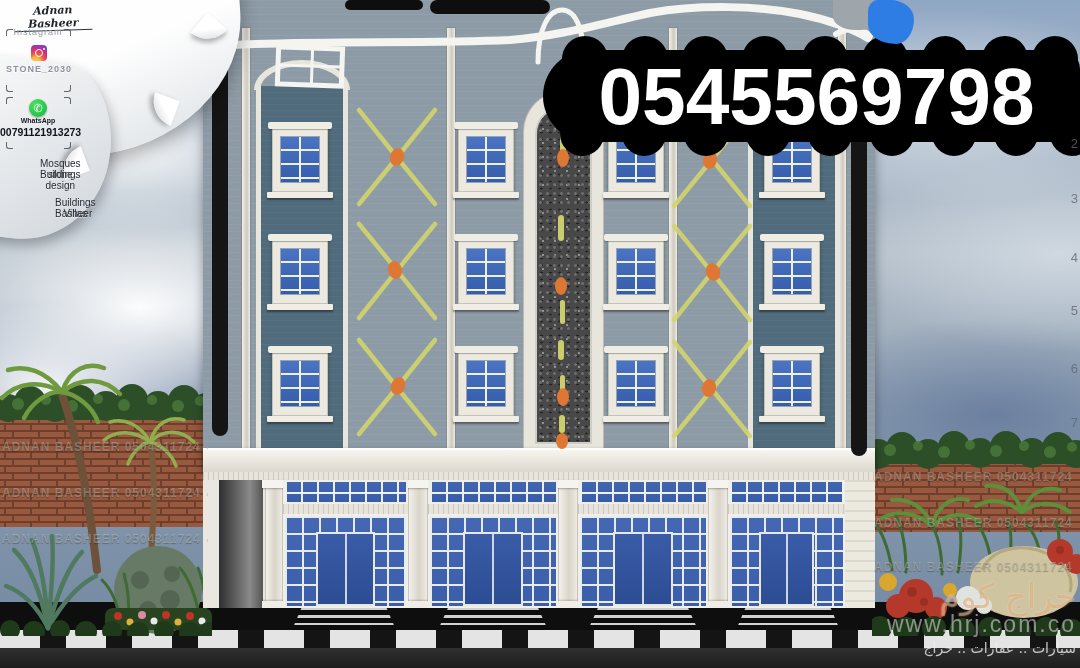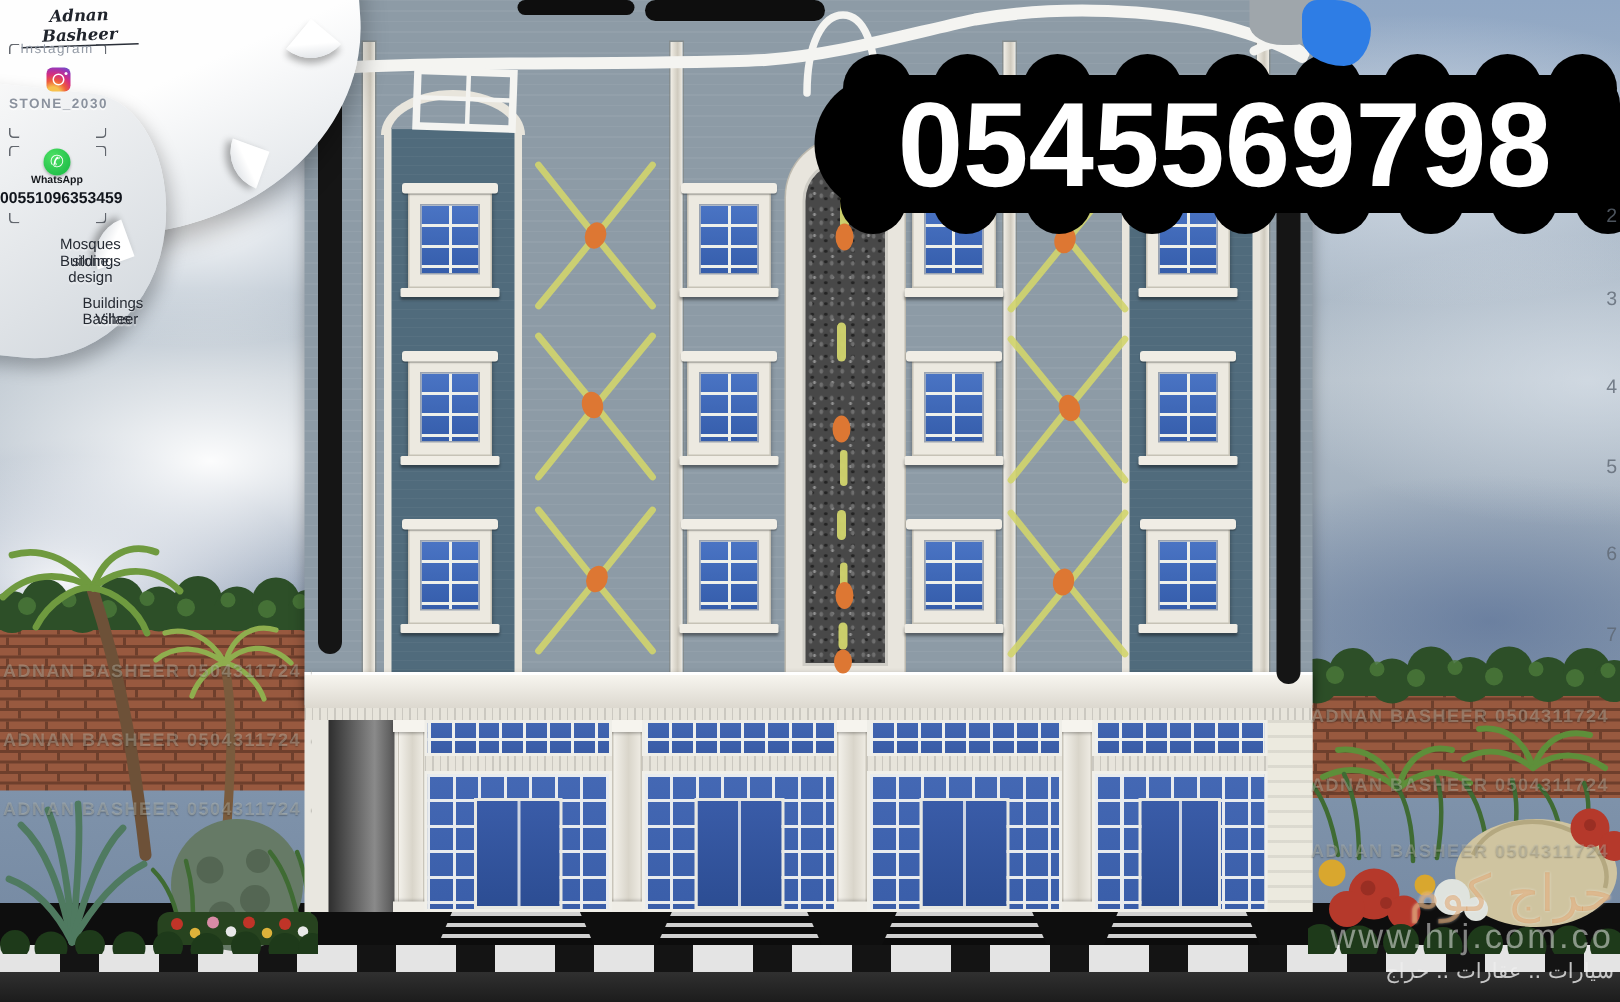--- a/index.html
+++ b/index.html
@@ -549,21 +549,21 @@
   <div class="brk tl" style="left:6px;top:29px"></div>
   <div class="brk tr" style="left:64px;top:29px"></div>
   <div class="side ig-icon"></div>
   <div class="side handle">STONE_2030</div>
   <div class="brk bl" style="left:6px;top:85px"></div>
   <div class="brk br" style="left:64px;top:85px"></div>
   <div class="brk tl" style="left:6px;top:97px"></div>
   <div class="brk tr" style="left:64px;top:97px"></div>
   <div class="side wa-icon">✆</div>
   <div class="side lbl-wa">WhatsApp</div>
-  <div class="side wa-num">00551096353459</div>
+  <div class="side wa-num">00791121913273</div>
   <div class="brk bl" style="left:6px;top:142px"></div>
   <div class="brk br" style="left:64px;top:142px"></div>
   <div class="side tagline">
     <span>Mosques stone</span>
       <br>
     <span>Buildings design</span>
   </div>
   <div class="side tagline2">
     <span>Buildings Villas</span>
       <br>

